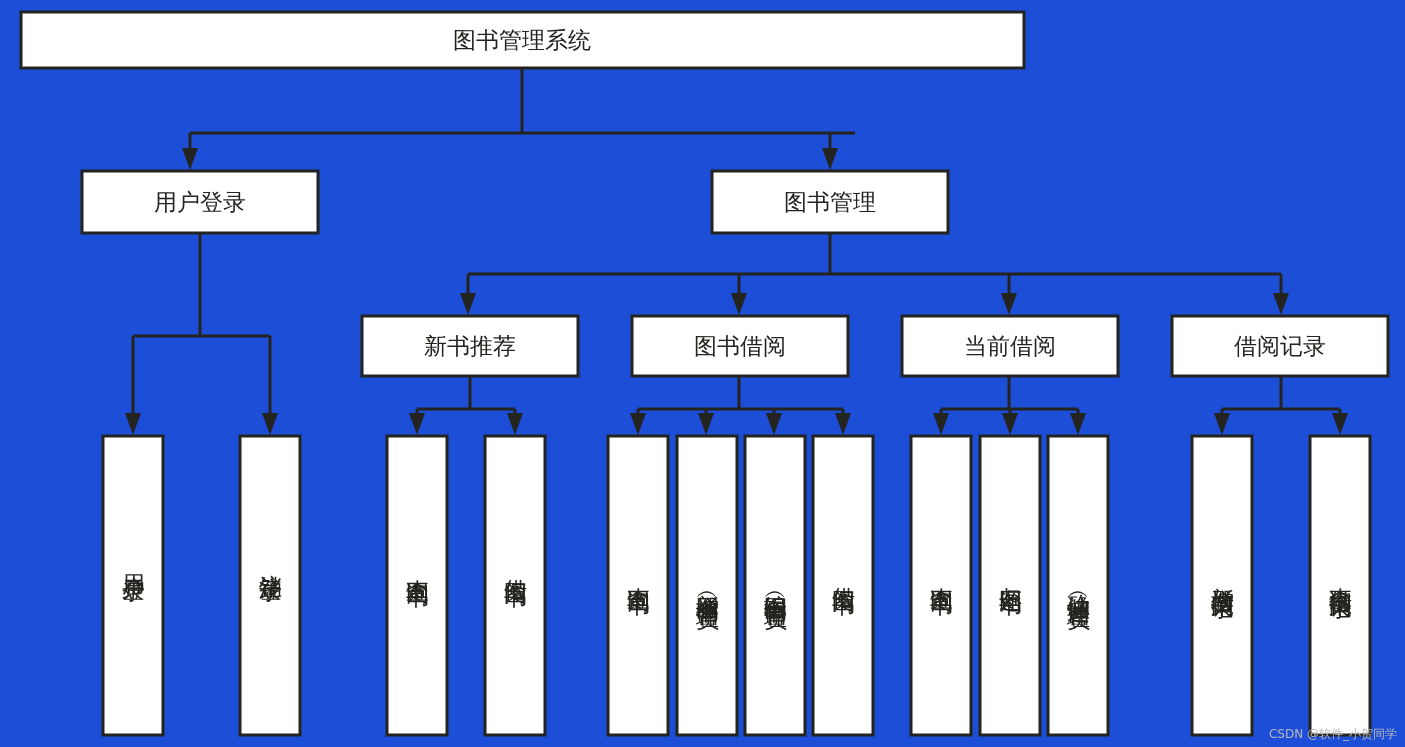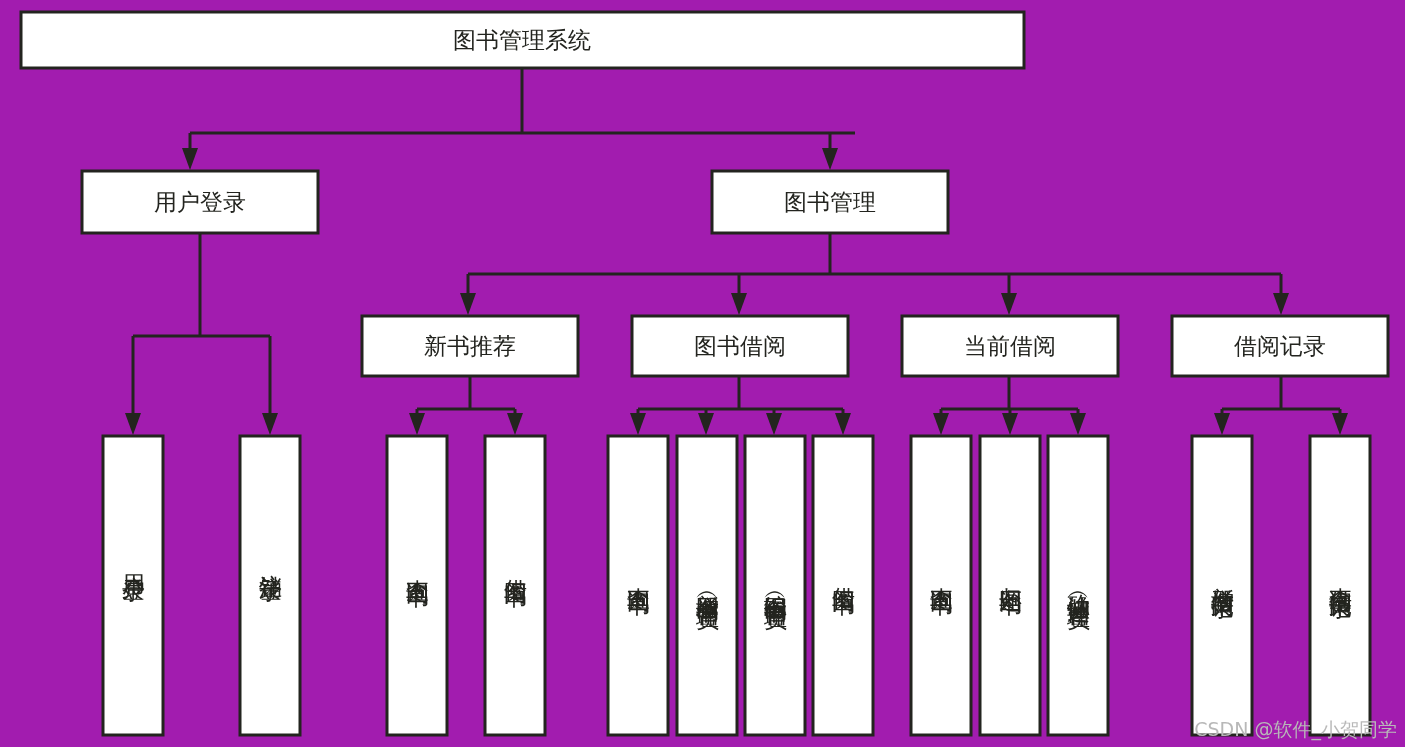--- a/index.html
+++ b/index.html
@@ -10,21 +10,21 @@
   body {
     width: 1405px;
     height: 747px;
     font-family: "DejaVu Sans", "Liberation Sans", sans-serif;
     overflow: hidden;
   }
   #diagram-root {
     position: relative;
     width: 1405px;
     height: 747px;
-    background: #a21caf;
+    background: #1d4ed8;
   }
   svg.diagram-svg {
     position: absolute;
     left: 0;
     top: 0;
     width: 1405px;
     height: 747px;
   }
   .node-rect {
     fill: #ffffff;
@@ -56,21 +56,21 @@
   }
   .arrow-head {
     fill: #23241f;
     stroke: none;
   }
   .watermark {
     position: absolute;
     right: 8px;
     bottom: 4px;
     font-family: "DejaVu Sans", "Liberation Sans", sans-serif;
-    font-size: 19px;
+    font-size: 12px;
     color: #b8b8b8;
     white-space: nowrap;
     pointer-events: none;
   }
 </style>
 </head>
 <body>
 
 <div id="diagram-root">
 

